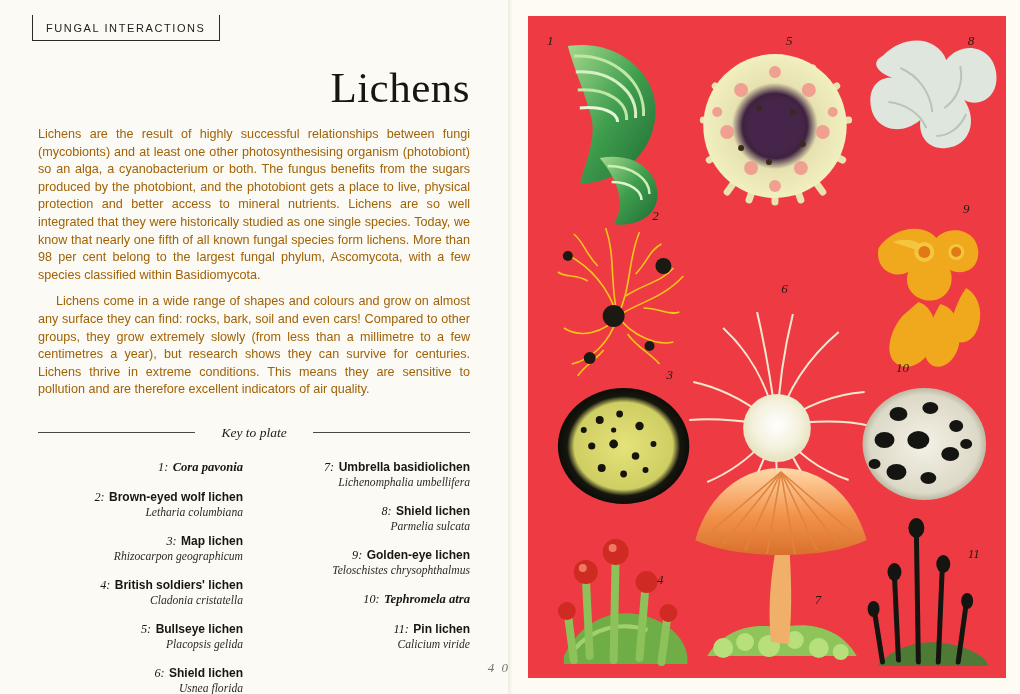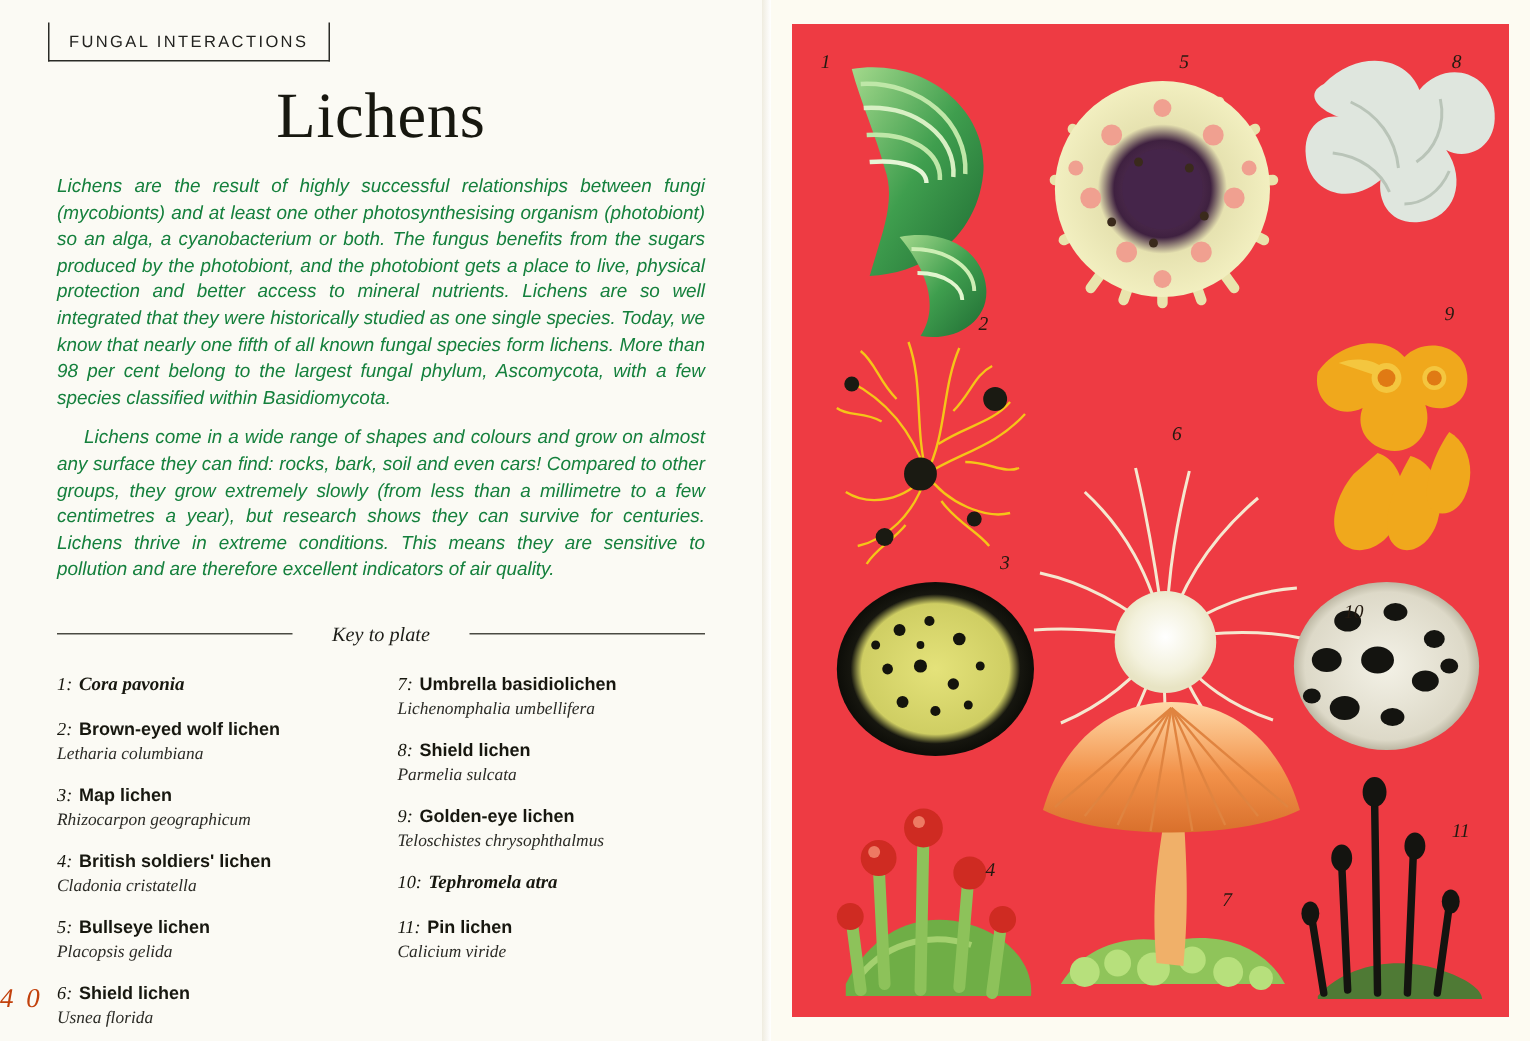--- a/index.html
+++ b/index.html
@@ -36,51 +36,50 @@
   .chapter-tag::after{
     content:"";
     position:absolute;
     top:0; width:0; height:0;
   }
   h1.page-title {
     font-family:"Liberation Serif", serif;
     font-weight:400;
     font-size:43px;
     color:#17170f;
-    text-align:center;
-    margin:12px 0 14px 0;
+    text-align:right;
+    margin:22px 0 14px 0;
     letter-spacing:0.5px;
   }
   .body-text {
     font-family:"Liberation Sans", sans-serif;
     font-size:12.6px;
     line-height:17.6px;
-    color:#15803d;
+    color:#a16207;
     text-align:justify;
     margin:0 0 0 0;
-    font-style:italic;
   }
   .body-text + .body-text { text-indent:18px; margin-top:9px; }
 
   .key-head-wrap {
     display:flex; align-items:center; gap:26px;
     margin:26px 0 16px 0;
   }
   .key-rule { flex:1; height:1px; background:#4a4a42; }
   .key-head {
     font-family:"Liberation Serif", serif;
     font-style:italic;
     font-size:13.5px;
     color:#1d1d18;
     white-space:nowrap;
   }
 
   .key-cols { display:flex; gap:22px; }
   .key-col { width:50%; }
-  .key-entry { margin-bottom:12px; }
+  .key-entry { margin-bottom:12px;text-align:right; }
   .key-num {
     font-family:"Liberation Serif", serif;
     font-style:italic;
     font-size:12.2px;
     color:#17170f;
   }
   .key-name {
     font-family:"Liberation Sans", sans-serif;
     font-weight:bold;
     font-size:12px;
@@ -95,25 +94,25 @@
   .key-sci {
     font-family:"Liberation Serif", serif;
     font-style:italic;
     font-size:11.6px;
     color:#2b2b26;
     margin-top:1px;
   }
   .folio {
     position:absolute;
     left:0; right:0; bottom:18px;
-    text-align:left;
+    text-align:right;
     font-family:"Liberation Serif", serif;
     font-style:italic;
-    font-size:18px;
-    color:#c2410c;
+    font-size:13px;
+    color:#737373;
     letter-spacing:2px;
   }
 
   
   .right-page {
     position:relative;
     width:510px; height:694px;
     background:#fdfbf2;
     padding:16px 14px 16px 18px;
   }
@@ -490,19 +489,19 @@
 
       <span class="plate-num" style="left:4%;  top:2.5%;">1</span>
       <span class="plate-num" style="left:26%; top:29%;">2</span>
       <span class="plate-num" style="left:29%; top:53%;">3</span>
       <span class="plate-num" style="left:27%; top:84%;">4</span>
       <span class="plate-num" style="left:54%; top:2.5%;">5</span>
       <span class="plate-num" style="left:53%; top:40%;">6</span>
       <span class="plate-num" style="left:60%; top:87%;">7</span>
       <span class="plate-num" style="left:92%; top:2.5%;">8</span>
       <span class="plate-num" style="left:91%; top:28%;">9</span>
-      <span class="plate-num" style="left:77%; top:52%;margin-top:40px;">10</span>
+      <span class="plate-num" style="left:77%; top:52%;">10</span>
       <span class="plate-num" style="left:92%; top:80%;">11</span>
     </div>
   </div>
 
   <div class="gutter"></div>
 </div>
 
 </body></html>

